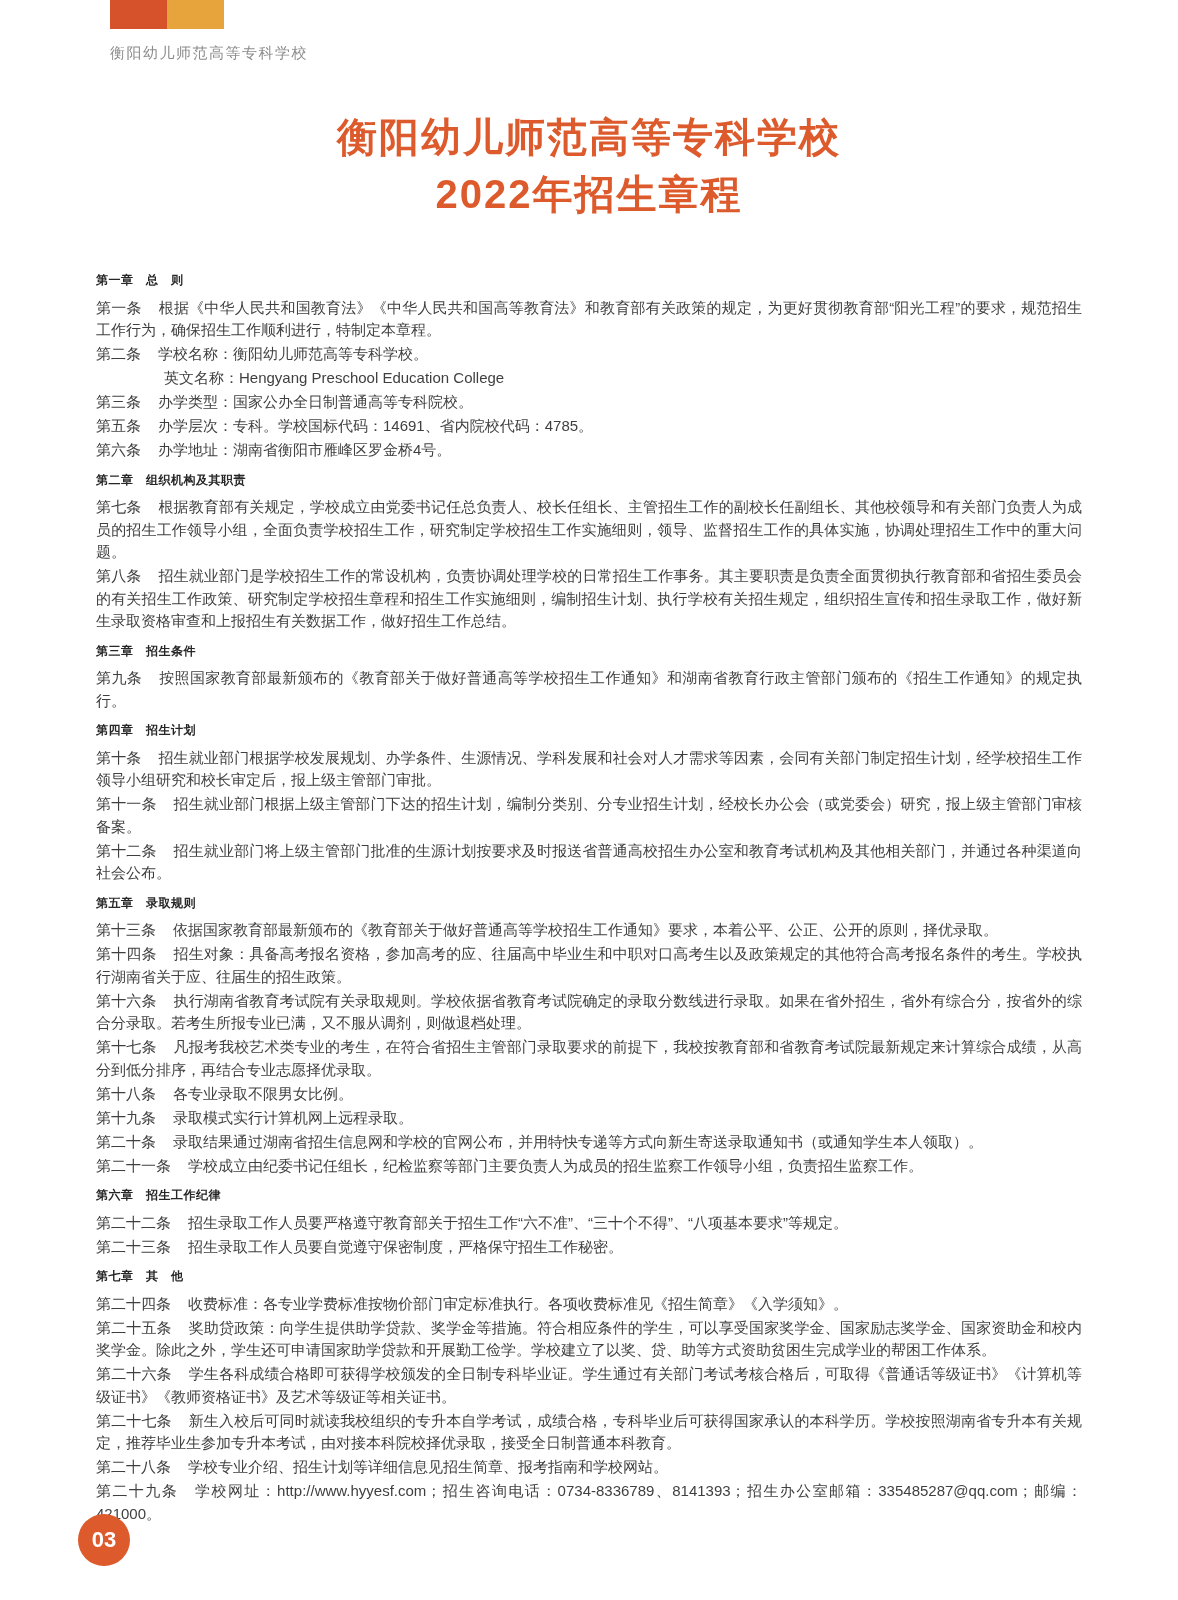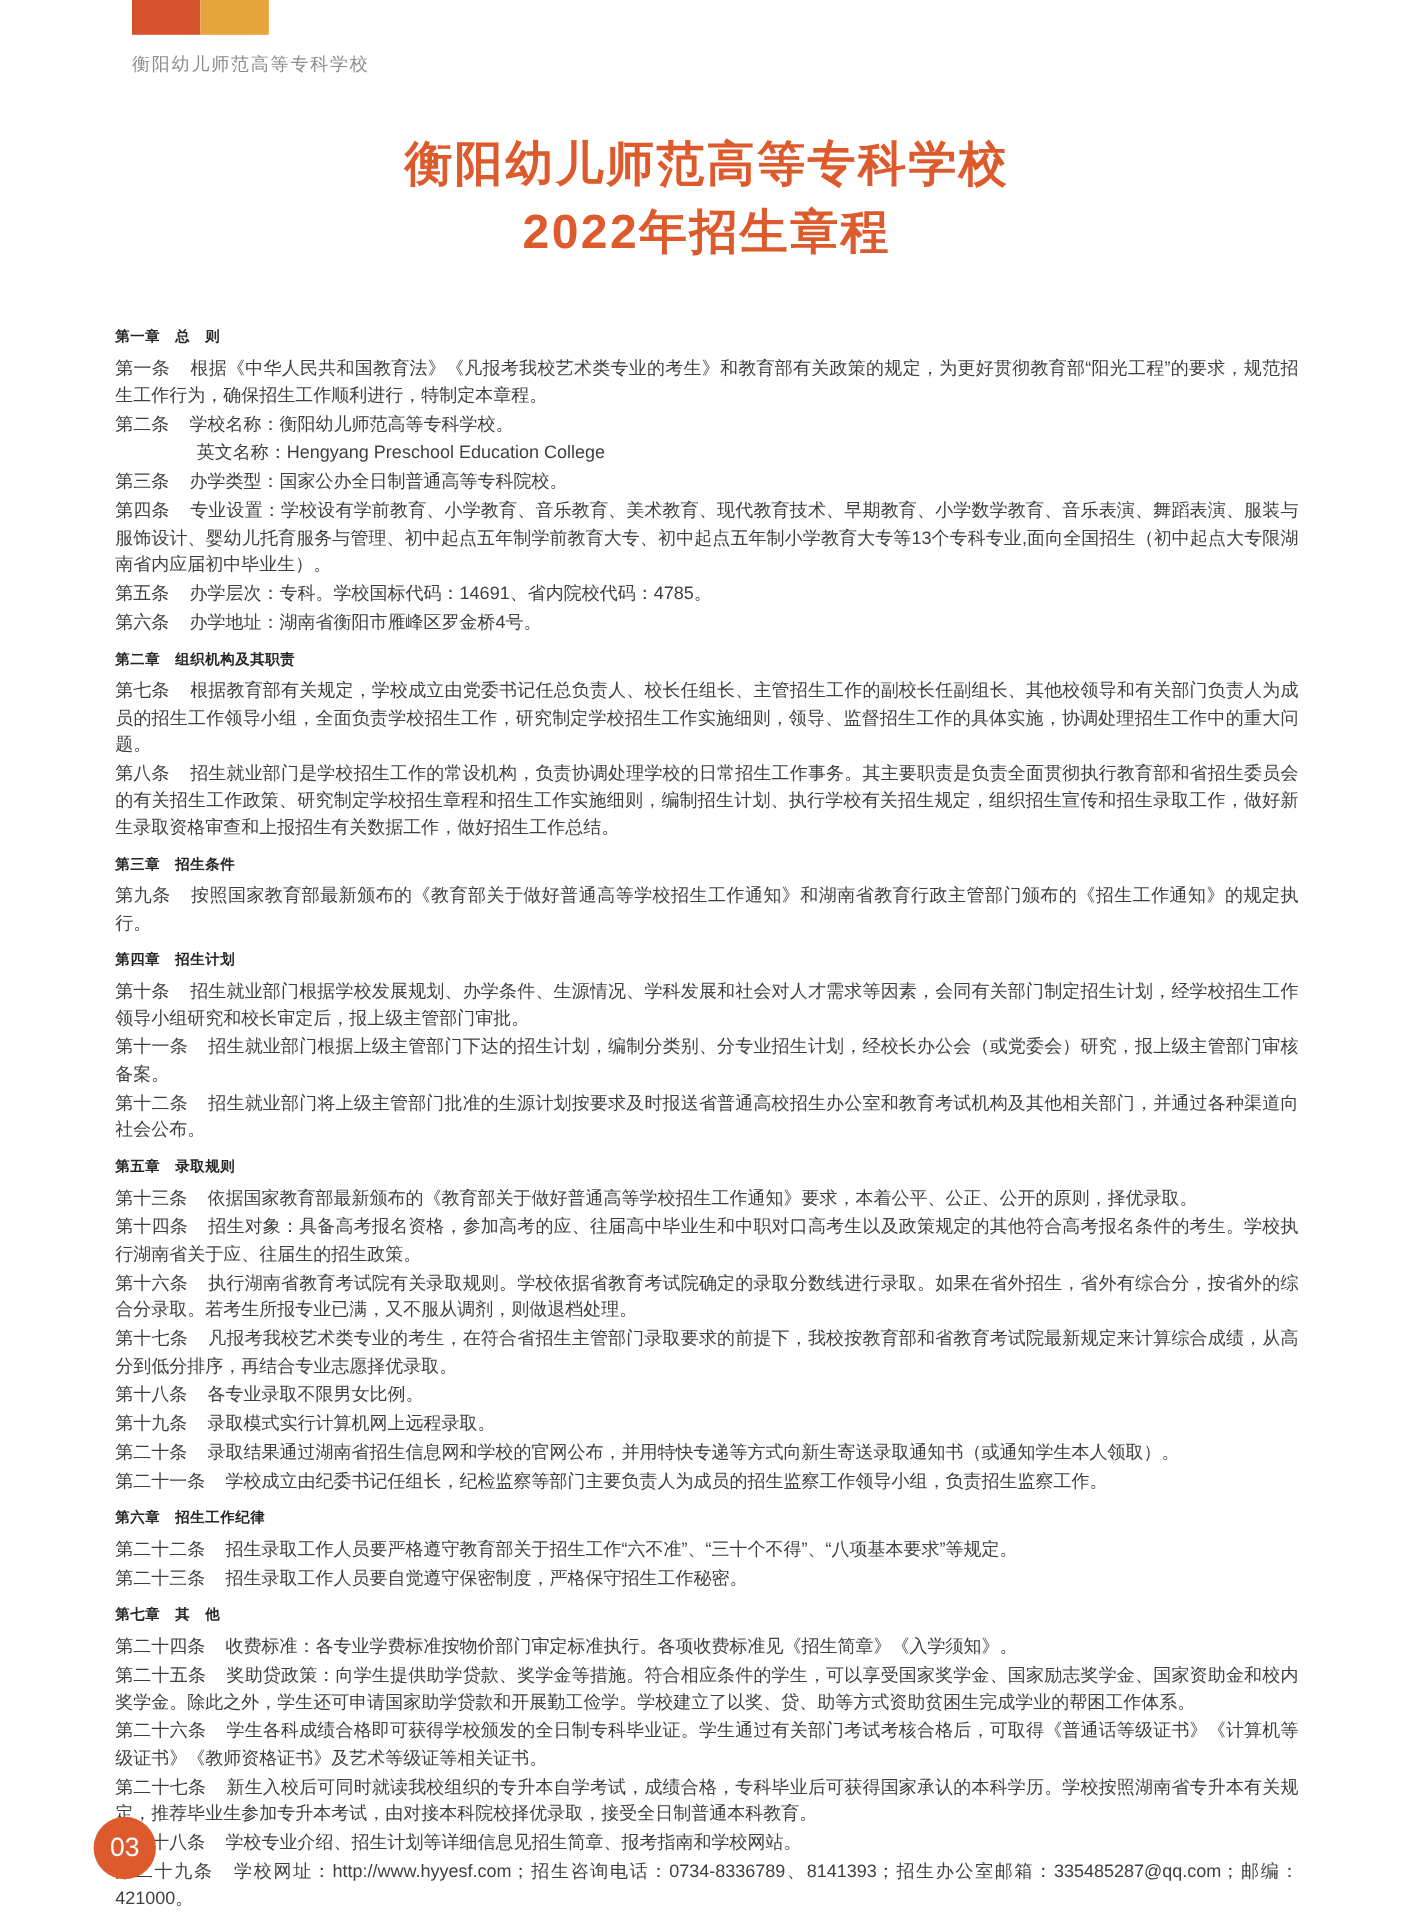--- a/index.html
+++ b/index.html
@@ -54,21 +54,21 @@
   }
   .article{margin:1.5px 0;}
   .article .art-label{margin-right:17px;font-family:Liberation Serif, serif;}
   .article.indent{padding-left:68px;}
   
   .page-badge{
     position:absolute;left:78px;top:1514px;
     width:52px;height:52px;border-radius:50%;
     background:var(--accent);
     display:flex;align-items:center;justify-content:center;
-    color:#ffffff;font-size:22px;
+    color:#ffffff;font-size:22px;font-weight:bold;
   }
 </style>
 </head>
 <body>
 
 <div class="page">
 
   <header class="hdr">
     <div class="logo-row">
       <span class="sq sq-red"></span>
@@ -77,25 +77,24 @@
     <div class="school-name">衡阳幼儿师范高等专科学校</div>
   </header>
 
   <h1 class="doc-title">
     <span class="t-line">衡阳幼儿师范高等专科学校</span>
     <span class="t-line">2022年招生章程</span>
   </h1>
 
   <main class="doc-body">
       <h2 class="chapter-heading">第一章　总　则</h2>
-      <p class="article"><span class="art-label">第一条</span><span class="art-text">根据《中华人民共和国教育法》《凡报考我校艺术类专业的考生》和教育部有关政策的规定，为更好贯彻教育部“阳光工程”的要求，规范招生工作行为，确保招生工作顺利进行，特制定本章程。</span></p>
+      <p class="article"><span class="art-label">第一条</span><span class="art-text">根据《中华人民共和国教育法》《中华人民共和国高等教育法》和教育部有关政策的规定，为更好贯彻教育部“阳光工程”的要求，规范招生工作行为，确保招生工作顺利进行，特制定本章程。</span></p>
       <p class="article"><span class="art-label">第二条</span><span class="art-text">学校名称：衡阳幼儿师范高等专科学校。</span></p>
       <p class="article indent"><span class="art-text">英文名称：Hengyang Preschool Education College</span></p>
       <p class="article"><span class="art-label">第三条</span><span class="art-text">办学类型：国家公办全日制普通高等专科院校。</span></p>
-      <p class="article"><span class="art-label">第四条</span><span class="art-text">专业设置：学校设有学前教育、小学教育、音乐教育、美术教育、现代教育技术、早期教育、小学数学教育、音乐表演、舞蹈表演、服装与服饰设计、婴幼儿托育服务与管理、初中起点五年制学前教育大专、初中起点五年制小学教育大专等13个专科专业,面向全国招生（初中起点大专限湖南省内应届初中毕业生）。</span></p>
       <p class="article"><span class="art-label">第五条</span><span class="art-text">办学层次：专科。学校国标代码：14691、省内院校代码：4785。</span></p>
       <p class="article"><span class="art-label">第六条</span><span class="art-text">办学地址：湖南省衡阳市雁峰区罗金桥4号。</span></p>
       <h2 class="chapter-heading">第二章　组织机构及其职责</h2>
       <p class="article"><span class="art-label">第七条</span><span class="art-text">根据教育部有关规定，学校成立由党委书记任总负责人、校长任组长、主管招生工作的副校长任副组长、其他校领导和有关部门负责人为成员的招生工作领导小组，全面负责学校招生工作，研究制定学校招生工作实施细则，领导、监督招生工作的具体实施，协调处理招生工作中的重大问题。</span></p>
       <p class="article"><span class="art-label">第八条</span><span class="art-text">招生就业部门是学校招生工作的常设机构，负责协调处理学校的日常招生工作事务。其主要职责是负责全面贯彻执行教育部和省招生委员会的有关招生工作政策、研究制定学校招生章程和招生工作实施细则，编制招生计划、执行学校有关招生规定，组织招生宣传和招生录取工作，做好新生录取资格审查和上报招生有关数据工作，做好招生工作总结。</span></p>
       <h2 class="chapter-heading">第三章　招生条件</h2>
       <p class="article"><span class="art-label">第九条</span><span class="art-text">按照国家教育部最新颁布的《教育部关于做好普通高等学校招生工作通知》和湖南省教育行政主管部门颁布的《招生工作通知》的规定执行。</span></p>
       <h2 class="chapter-heading">第四章　招生计划</h2>
       <p class="article"><span class="art-label">第十条</span><span class="art-text">招生就业部门根据学校发展规划、办学条件、生源情况、学科发展和社会对人才需求等因素，会同有关部门制定招生计划，经学校招生工作领导小组研究和校长审定后，报上级主管部门审批。</span></p>
       <p class="article"><span class="art-label">第十一条</span><span class="art-text">招生就业部门根据上级主管部门下达的招生计划，编制分类别、分专业招生计划，经校长办公会（或党委会）研究，报上级主管部门审核备案。</span></p>

